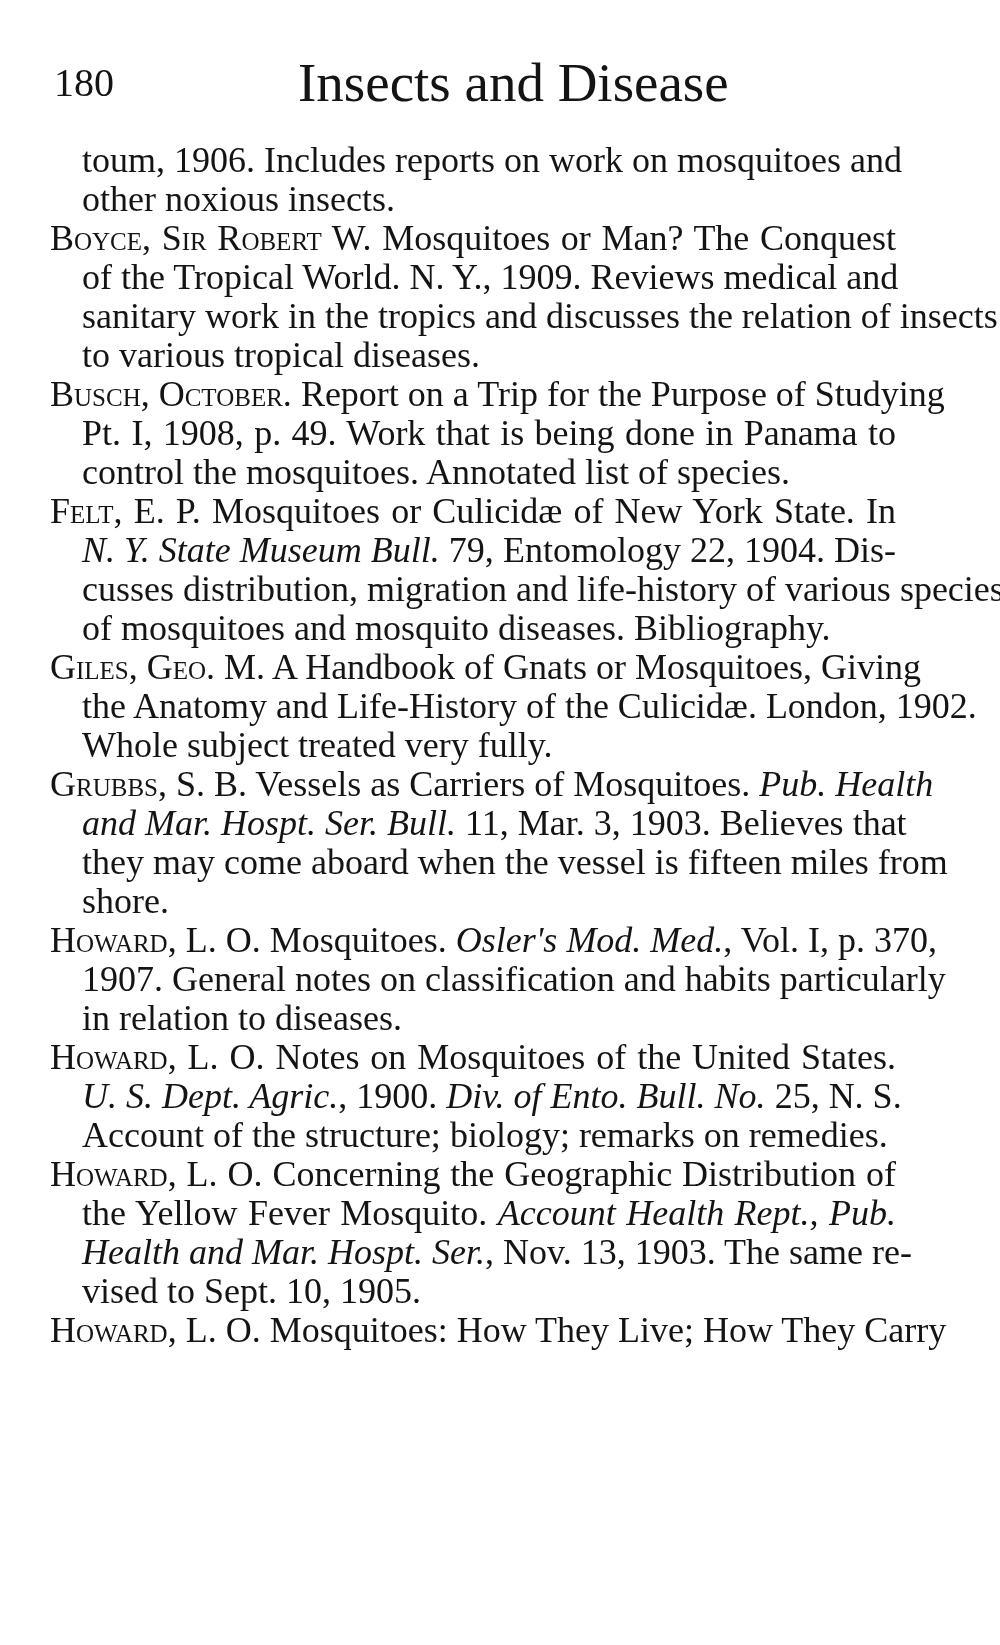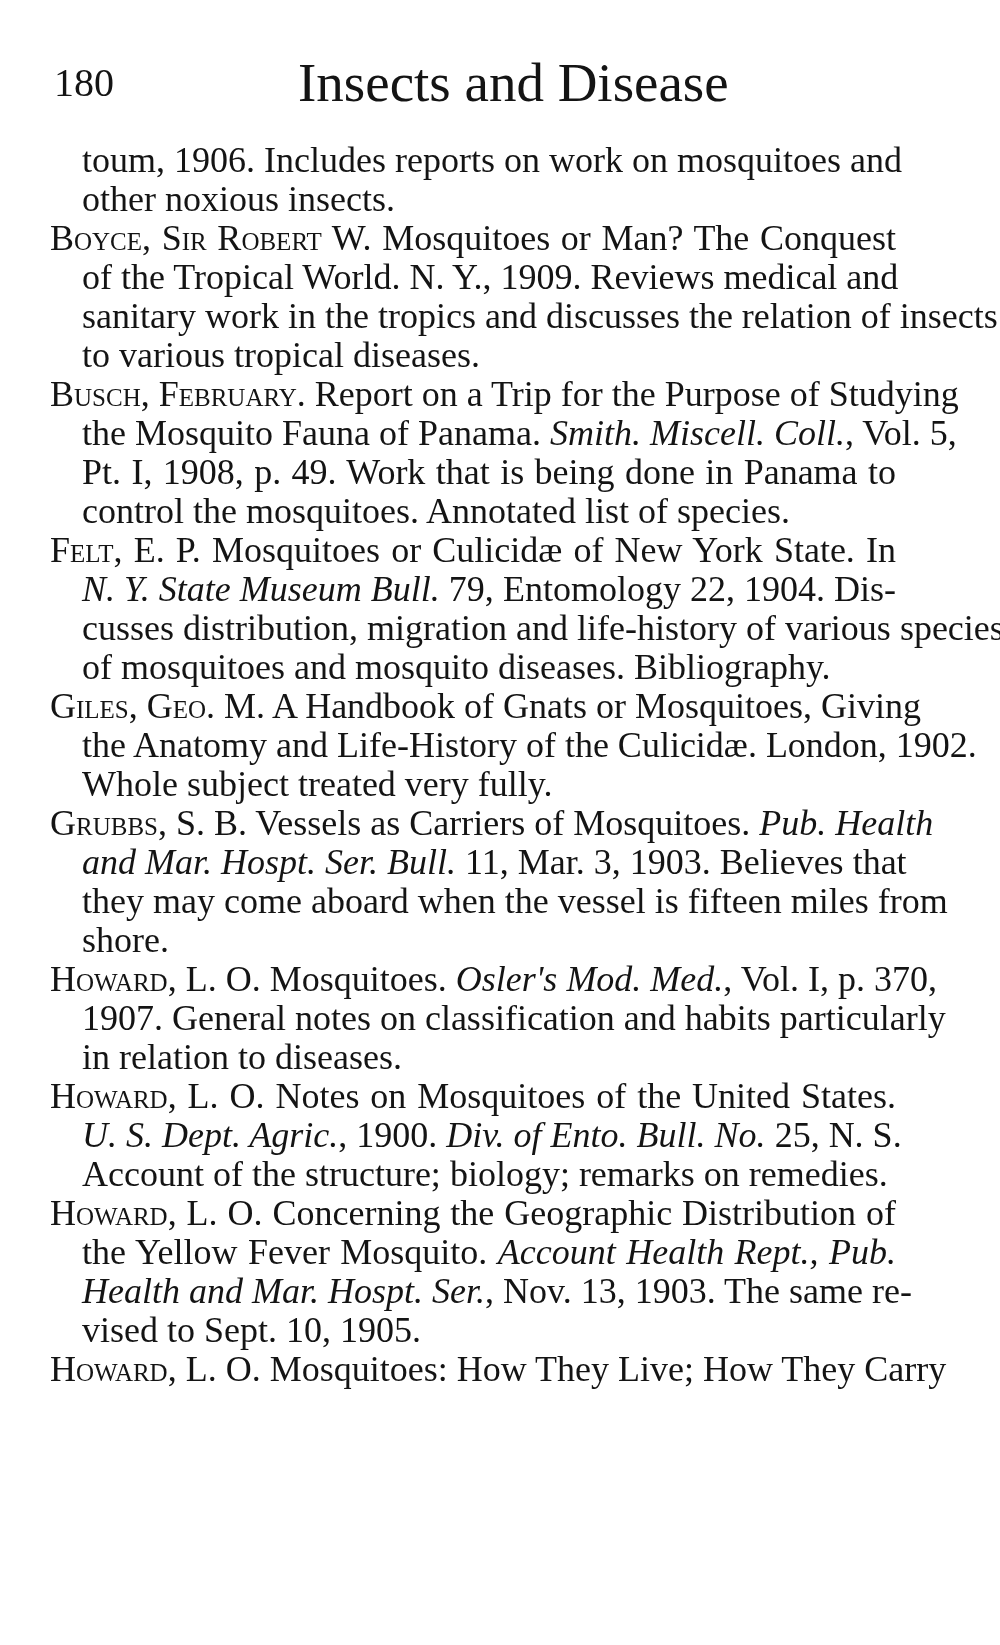--- a/index.html
+++ b/index.html
@@ -28,22 +28,21 @@
       <div class="line indent justify"><span>toum, 1906.  Includes reports on work on mosquitoes and</span></div>
       <div class="line indent"><span>other noxious insects.</span></div>
     </div>
     <div>
       <div class="line justify"><span class="sc">Boyce, Sir Robert W.</span><span>  Mosquitoes or Man?  The Conquest</span></div>
       <div class="line indent justify"><span>of the Tropical World.  N. Y., 1909.  Reviews medical and</span></div>
       <div class="line indent justify"><span>sanitary work in the tropics and discusses the relation of insects</span></div>
       <div class="line indent"><span>to various tropical diseases.</span></div>
     </div>
     <div>
-      <div class="line justify"><span class="sc">Busch, February.</span><span>  Report on a Trip for the Purpose of Studying</span></div>
-      <div class="line indent justify"><span>the Mosquito Fauna of Panama.  </span><span class="it">Smith. Miscell. Coll.</span><span>, Vol. 5,</span></div>
+      <div class="line justify"><span class="sc">Busch, October.</span><span>  Report on a Trip for the Purpose of Studying</span></div>
       <div class="line indent justify"><span>Pt. I, 1908, p. 49.  Work that is being done in Panama to</span></div>
       <div class="line indent"><span>control the mosquitoes.  Annotated list of species.</span></div>
     </div>
     <div>
       <div class="line justify"><span class="sc">Felt, E. P.</span><span>  Mosquitoes or Culicidæ of New York State.  In</span></div>
       <div class="line indent justify"><span class="it">N. Y. State Museum Bull.</span><span> 79, Entomology 22, 1904.  Dis-</span></div>
       <div class="line indent justify"><span>cusses distribution, migration and life-history of various species</span></div>
       <div class="line indent"><span>of mosquitoes and mosquito diseases.  Bibliography.</span></div>
     </div>
     <div>

